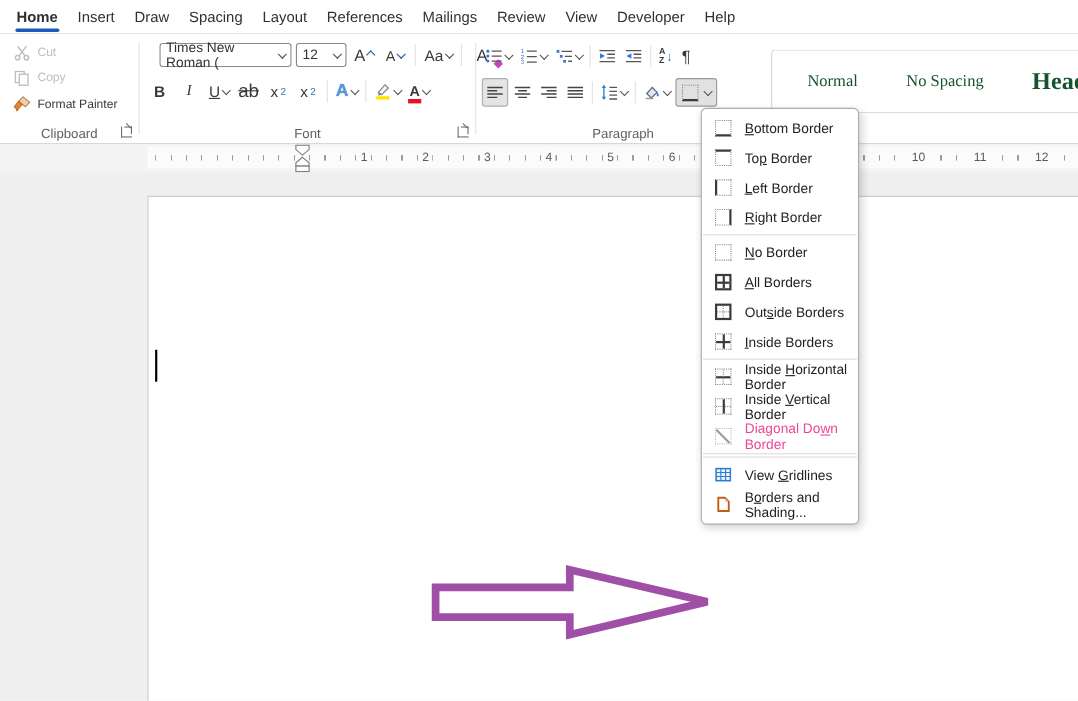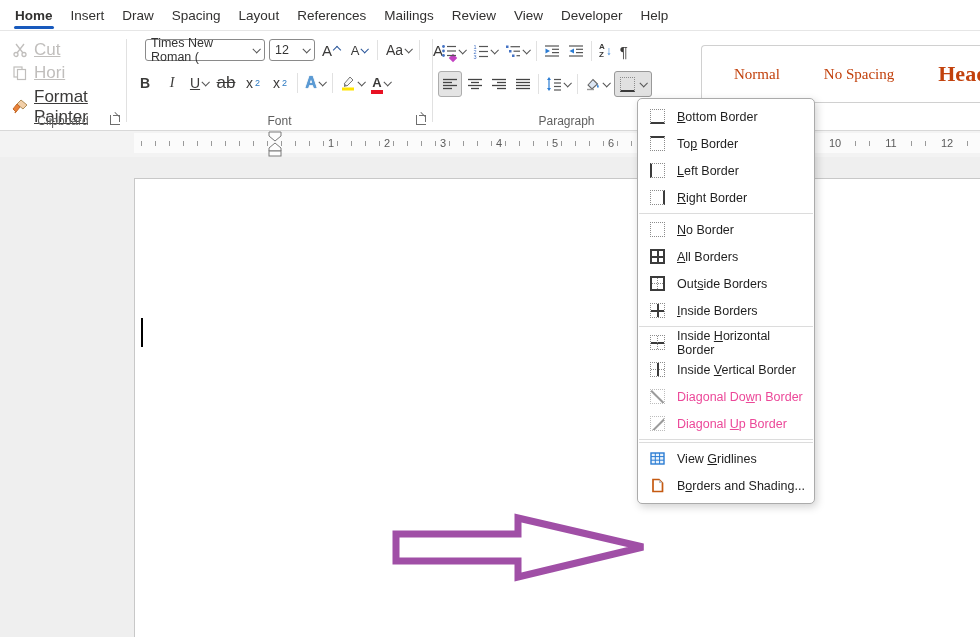--- a/index.html
+++ b/index.html
@@ -23,21 +23,21 @@
          font-size:12px;color:#5f5f5f;}
   .lnch{position:absolute;right:6px;bottom:5px;width:9px;height:9px;
         border-left:1px solid #6e6e6e;border-bottom:1px solid #6e6e6e;}
   .lnch::after{content:"";position:absolute;right:0px;top:0px;width:6px;height:6px;
         border-right:1px solid #6e6e6e;border-top:1px solid #6e6e6e;transform:rotate(0deg);}
   .lnch::before{content:"";position:absolute;right:1px;top:1px;width:6px;height:1px;
         background:#6e6e6e;transform:rotate(45deg);transform-origin:right center;}
 
   
   .g-clip{left:0;width:126px;}
-  .crow{position:absolute;left:12px;display:flex;align-items:center;gap:6px;font-size:17px;text-decoration:underline;}
+  .crow{position:absolute;left:12px;display:flex;align-items:center;gap:6px;font-size:11px;}
   .crow.disabled{color:#c0bebc;}
   .crow.enabled{color:#3b3a39;}
   .ic16{width:16px;height:16px;flex:none;}
 
   
   .g-font{left:127px;width:305px;}
   .frow1{position:absolute;top:8px;left:18px;display:flex;align-items:center;gap:4px;}
   .frow2{position:absolute;top:41px;left:6px;display:flex;align-items:center;gap:3px;}
   .combo{height:22px;border:1px solid #8a8a8a;border-radius:3px;background:#fff;
          display:flex;align-items:center;padding:0 5px;font-size:12.5px;color:#333;box-sizing:border-box;}
@@ -69,39 +69,39 @@
   .sortbox{display:flex;align-items:center;font-size:8px;font-weight:bold;color:#3b3a39;line-height:8px;}
   .sortbox .arr{font-size:12px;color:#2b7cd3;font-weight:normal;margin-left:1px;}
   .borders-btn{display:flex;align-items:center;gap:5px;height:24px;padding:0 5px;
                background:#e1e1e1;border:1px solid #999;border-radius:3px;}
 
   
   .g-styles{left:701px;right:0;}
   .styles-frame{position:absolute;top:14px;left:0;right:-2px;height:56px;background:#fff;
                 border:1px solid #d0d0d0;border-right:none;border-radius:4px 0 0 4px;
                 display:flex;align-items:center;gap:44px;padding-left:32px;overflow:hidden;white-space:nowrap;}
-  .style-item{font-family:"Liberation Serif",serif;font-size:15px;color:#c2410c;}
+  .style-item{font-family:"Liberation Serif",serif;font-size:15px;color:#14532d;}
   .style-item.hd{font-size:22px;font-weight:bold;}
 
   
   .ruler{position:absolute;top:131px;left:0;right:0;height:26px;background:#f3f3f3;}
   .ruler-page{position:absolute;left:134px;right:0;top:2px;height:20px;background:#fbfbfb;}
   .ticks{position:absolute;left:7px;right:0;top:8px;height:5px;
          background:repeating-linear-gradient(to right,#9a9a9a 0 1px,transparent 1px 14px);}
   .rnum{position:absolute;top:5px;transform:translateX(-50%);font-size:11px;color:#5a5a5a;
         background:#fbfbfb;padding:0 3px;line-height:14px;}
 
   
   .doc{position:absolute;top:157px;left:0;right:0;bottom:0;background:#efefef;}
   .page{position:absolute;left:134px;top:21px;right:-2px;bottom:-2px;background:#fff;
         border:1px solid #c8c8c8;}
   .cursor{position:absolute;left:141px;top:161px;width:2px;height:29px;background:#000;}
 
   
-  .menu{position:absolute;left:637px;top:98px;width:178px;background:#fff;
+  .menu{position:absolute;left:637px;top:98px;width:144px;background:#fff;
         border:1px solid #ababab;border-radius:5px;box-shadow:2px 3px 8px rgba(0,0,0,.18);
         padding:4px 0;z-index:10;box-sizing:border-box;}
   .mitem{display:flex;align-items:center;height:27px;padding:0 8px 0 12px;gap:12px;
          font-size:12.5px;color:#1f1f1f;cursor:default;}
   .mitem .key{text-decoration:underline;}
   .mitem.disabled{color:#ec4899;}
   .msep{height:1px;background:#dcdcdc;margin:2px 1px;}
   .mic{width:15px;height:15px;flex:none;position:relative;box-sizing:border-box;}
   .bx{border:1px dotted #8c8c8c;}
   .ic-b{border-bottom:2px solid #3b3b3b;}
@@ -157,21 +157,21 @@
         <circle cx="4" cy="12.5" r="2" fill="none" stroke="#c0bebc" stroke-width="1.3"></circle>
         <circle cx="12" cy="12.5" r="2" fill="none" stroke="#c0bebc" stroke-width="1.3"></circle>
       </svg>
       <span>Cut</span>
     </div>
     <div class="crow disabled" style="top:32px;">
       <svg class="ic16" viewBox="0 0 16 16">
         <rect x="2" y="2" width="8" height="10" fill="#fff" stroke="#c0bebc" stroke-width="1.2"></rect>
         <rect x="5.5" y="4.5" width="8" height="10" fill="#fff" stroke="#c0bebc" stroke-width="1.2"></rect>
       </svg>
-      <span>Hori</span>
+      <span>Copy</span>
     </div>
     <div class="crow enabled" style="top:56px;">
       <svg class="ic16" viewBox="0 0 16 16">
         <polygon points="9,1 15,6 11,10 5,5" fill="#f2cfa8" stroke="#b08d57" stroke-width="1"></polygon>
         <polygon points="5,5 8,8 4,13 1,10" fill="#e8823a" stroke="#c56a28" stroke-width="1"></polygon>
         <line x1="3" y1="14" x2="4" y2="12" stroke="#c56a28" stroke-width="1.4"></line>
       </svg>
       <span>Format Painter</span>
     </div>
     <div class="gfoot">Clipboard</div>
@@ -458,24 +458,20 @@
     <span><span>Inside </span><span class="key">H</span><span>orizontal Border</span></span>
   </div>
   <div class="mitem">
     <span class="mic bx ic-iv cross-h cross-v"></span>
     <span><span>Inside </span><span class="key">V</span><span>ertical Border</span></span>
   </div>
   <div class="mitem disabled">
     <span class="mic ic-diag ic-dd"></span>
     <span><span>Diagonal Do</span><span class="key">w</span><span>n Border</span></span>
   </div>
-  <div class="mitem disabled">
-    <span class="mic ic-diag ic-du"></span>
-    <span><span>Diagonal </span><span class="key">U</span><span>p Border</span></span>
-  </div>
   <div class="msep"></div>
   <div class="msep"></div>
   <div class="mitem">
     <svg class="mic" viewBox="0 0 15 15">
       <rect x="1" y="2" width="13" height="11" fill="#eaf3fc" stroke="#2b7cd3" stroke-width="1.4"></rect>
       <line x1="5.3" y1="2" x2="5.3" y2="13" stroke="#2b7cd3" stroke-width="1"></line>
       <line x1="9.6" y1="2" x2="9.6" y2="13" stroke="#2b7cd3" stroke-width="1"></line>
       <line x1="1" y1="5.6" x2="14" y2="5.6" stroke="#2b7cd3" stroke-width="1"></line>
       <line x1="1" y1="9.2" x2="14" y2="9.2" stroke="#2b7cd3" stroke-width="1"></line>
     </svg>

